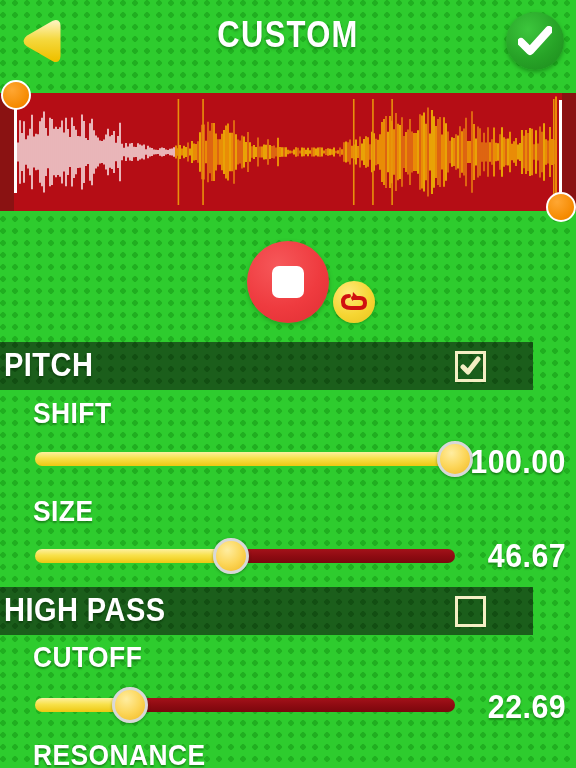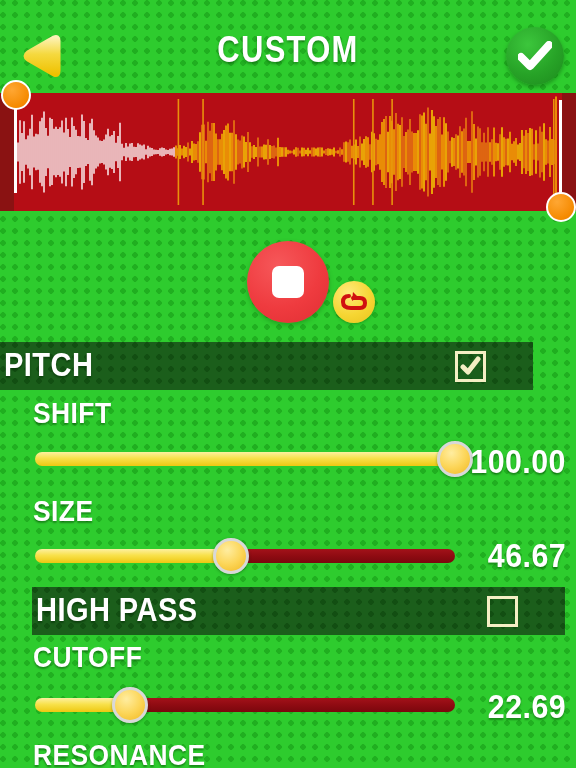--- a/index.html
+++ b/index.html
@@ -10,21 +10,21 @@
   }
   body {
     position: relative;
     background-color: #2ecc2e;
     background-image: radial-gradient(circle at 3px 3px, rgba(0,110,0,0.30) 2.6px, transparent 3px);
     background-size: 12px 12px;
   }
 
   
   .header {
-    position: absolute; left: 0; top: 0; width: 576px; height: 82px; margin-top: 15px;
+    position: absolute; left: 0; top: 0; width: 576px; height: 82px;
   }
   .back-btn {
     position: absolute; left: 14px; top: 16px; width: 56px; height: 50px;
     cursor: pointer;
   }
   .back-btn svg { display: block; }
   .title {
     position: absolute; left: 0; top: 14px; width: 576px;
     text-align: center;
     color: #ffffff;
@@ -496,21 +496,21 @@
 <div class="param-value" style="top:443px;">100.00</div>
 
 <div class="param-label" style="top:494px;">SIZE</div>
 <div class="slider" id="sl-size" style="top:549px;">
   <div class="track-fill" style="width: 196.014px;"></div>
   <div class="track-rest" style="left: 196.014px; width: 223.986px;"></div>
   <div class="thumb" style="left: 178.014px;"></div>
 </div>
 <div class="param-value" style="top:537px;">46.67</div>
 
-<div class="section-head" style="top:587px;margin-left:32px;">
+<div class="section-head" style="top:587px;">
   <div class="sh-label">HIGH PASS</div>
   <div class="checkbox"></div>
 </div>
 
 <div class="param-label" style="top:640px;">CUTOFF</div>
 <div class="slider" id="sl-cutoff" style="top:698px;">
   <div class="track-fill" style="width: 95.298px;"></div>
   <div class="track-rest" style="left: 95.298px; width: 324.702px;"></div>
   <div class="thumb" style="left: 77.298px;"></div>
 </div>

